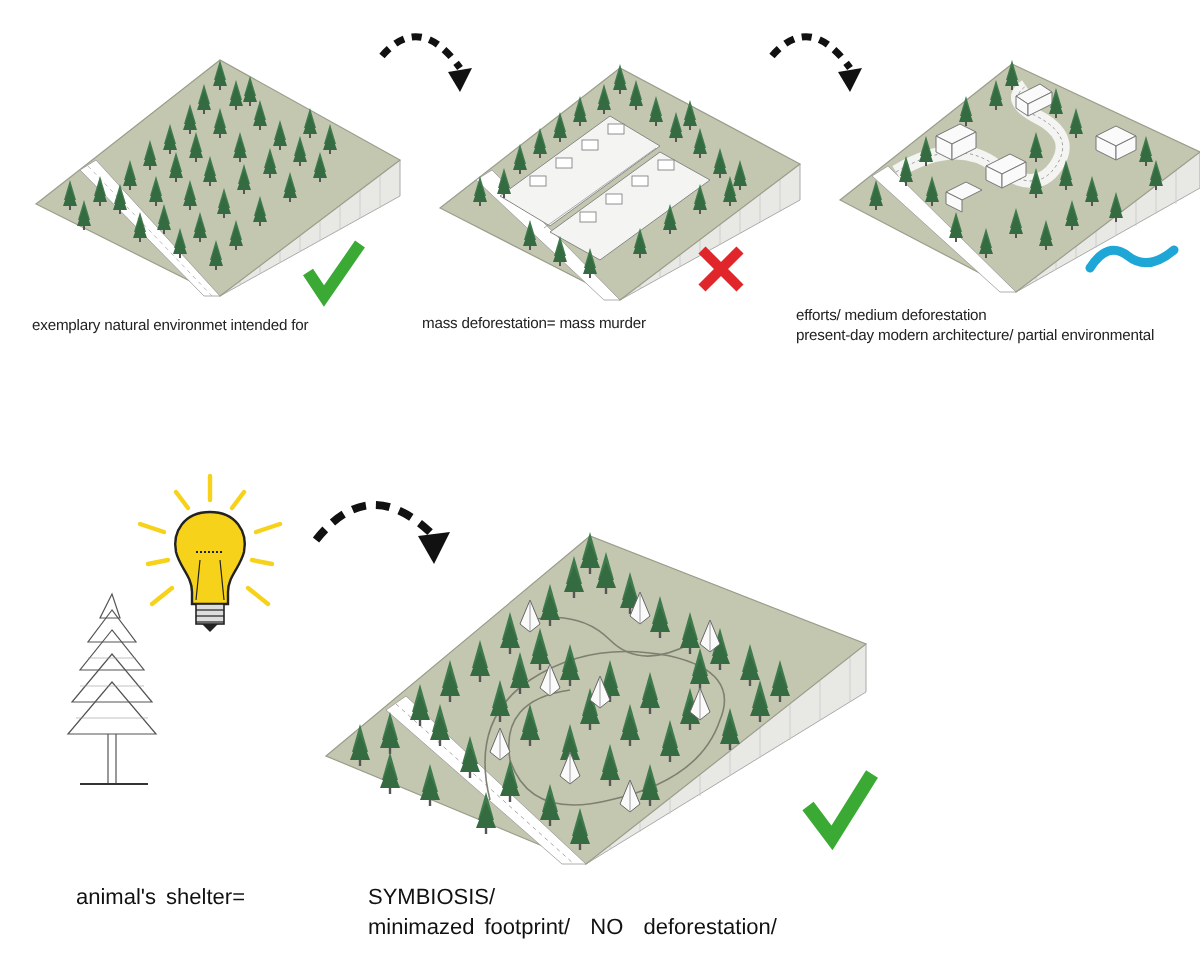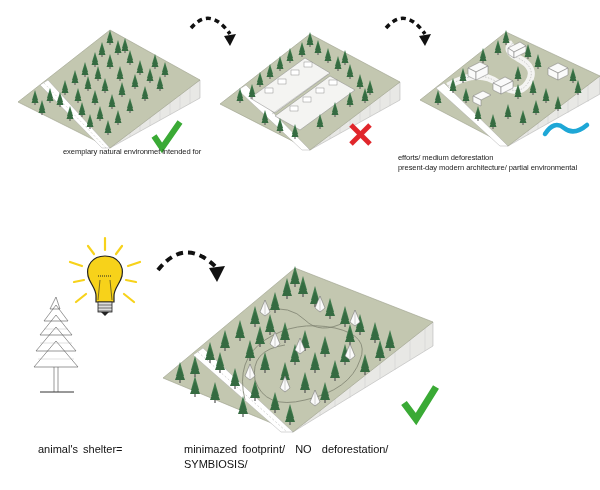--- a/index.html
+++ b/index.html
@@ -76,21 +76,21 @@
       <use href="#tree" x="98" y="110"></use>
       <use href="#tree" x="155" y="52"></use>
     <use href="#tree" x="145" y="44"></use>
       <use href="#tree" x="115" y="28"></use>
       <use href="#tree" x="32" y="90"></use>
   </svg>
 </div>
 <svg class="abs" style="left:150px;top:118px" width="35" height="35">
   <polyline points="4,18 12,30 30,4" fill="none" stroke="#3aaa35" stroke-width="6" stroke-linejoin="miter"></polyline>
 </svg>
-<div class="abs caption-sm" style="left:16px;top:147px;width:175px;margin-left:47px;">
+<div class="abs caption-sm" style="left:16px;top:158px;width:175px;">
   <div>exemplary natural environmet intended for</div>
 </div>
 
 <svg class="abs" style="left:188px;top:8px" width="50" height="45">
   <path d="M3,20 Q22,-2 42,26" fill="none" stroke="#111" stroke-width="3.5" stroke-dasharray="5,4"></path>
   <polygon points="36,28 48,26 42,38" fill="#111"></polygon>
 </svg>
 
 <div class="abs" style="left:210px;top:28px;width:190px;height:125px;">
   <svg width="190" height="125">
@@ -145,20 +145,21 @@
       <use href="#tree" x="140" y="74"></use>
       <use href="#tree" x="135" y="32"></use>
     <use href="#tree" x="155" y="70"></use>
   </svg>
 </div>
 <svg class="abs" style="left:348px;top:122px" width="25" height="25">
   <line x1="3" y1="3" x2="22" y2="22" stroke="#e0262b" stroke-width="5"></line>
   <line x1="22" y1="3" x2="3" y2="22" stroke="#e0262b" stroke-width="5"></line>
 </svg>
 <div class="abs caption-sm" style="left:211px;top:157px;width:190px;">
+  <div>mass deforestation= mass murder</div>
 </div>
 
 <svg class="abs" style="left:383px;top:8px" width="50" height="45">
   <path d="M3,20 Q22,-2 42,26" fill="none" stroke="#111" stroke-width="3.5" stroke-dasharray="5,4"></path>
   <polygon points="36,28 48,26 42,38" fill="#111"></polygon>
 </svg>
 
 <div class="abs" style="left:480px;top:18px;font-size:7.5px;margin-top:44px;">AFRICA</div>
 <div class="abs" style="left:408px;top:28px;width:192px;height:122px;">
   <svg width="192" height="122">
@@ -359,15 +360,15 @@
       <use href="#cabin" x="195" y="106"></use>
     <use href="#cabin" x="95" y="126"></use>
       <use href="#cabin" x="130" y="138"></use>
       <use href="#cabin" x="160" y="152"></use>
   </svg>
 </div>
 <svg class="abs" style="left:400px;top:383px" width="40" height="42">
   <polyline points="4,20 16,36 36,4" fill="none" stroke="#3aaa35" stroke-width="7" stroke-linejoin="miter"></polyline>
 </svg>
 <div class="abs caption-lg" style="left:184px;top:442px;width:260px;">
+  <div>SYMBIOSIS/</div>
   <div style="white-space:pre;">minimazed footprint/  NO  deforestation/</div>
-  <div>SYMBIOSIS/</div>
 </div>
 
 </body></html>

